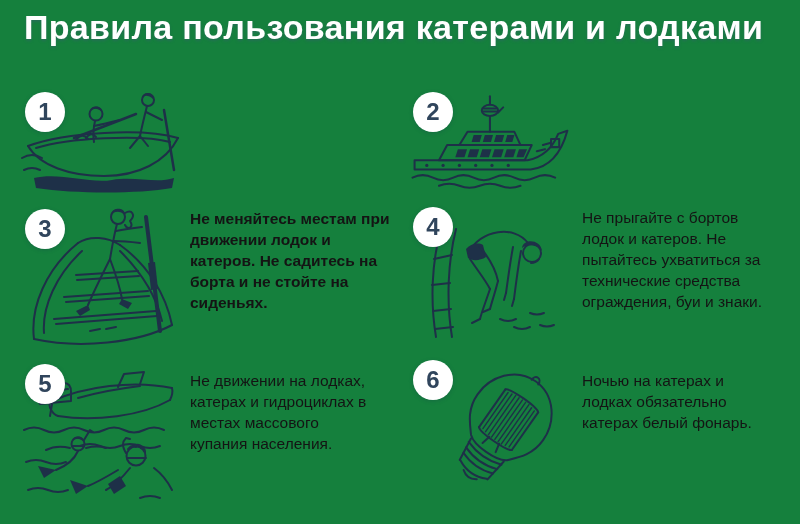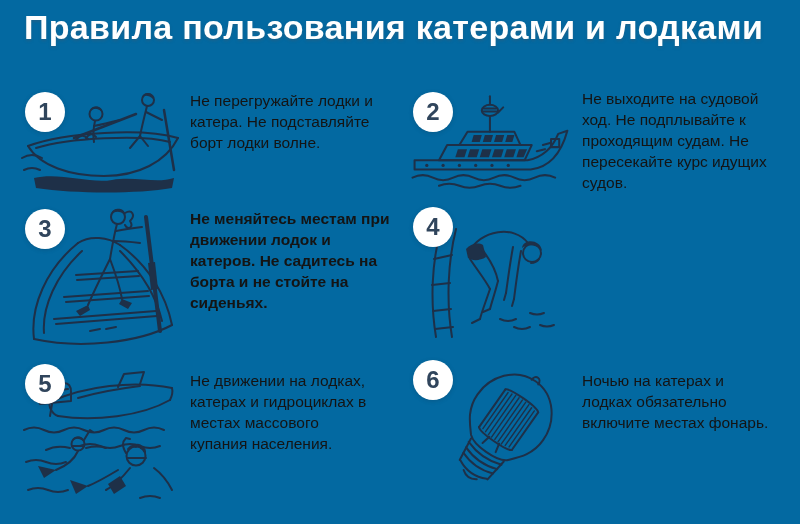--- a/index.html
+++ b/index.html
@@ -1,19 +1,19 @@
 <!DOCTYPE html>
 <html><head>
 <meta charset="utf-8">
 <style>
   html,body{margin:0;padding:0;}
   .poster{
     position:relative;
     width:800px;height:524px;
-    background:#0369a1;
+    background:#15803d;
     font-family:"Liberation Sans", sans-serif;
     overflow:hidden;
   }
   .title{
     position:absolute;left:24px;top:8px;margin:0;
     font-size:34px;font-weight:700;color:#ffffff;
     letter-spacing:0.3px;
     text-shadow:0 2px 3px rgba(55,90,115,0.45);
     white-space:nowrap;
   }
@@ -66,23 +66,20 @@
         <circle cx="128" cy="14" r="6"></circle>
         <path class="f" d="M122,11 C124,5 134,6 133,13 C129,9 125,9 122,11 Z"></path>
         <path d="M127,20 C124,32 122,40 120,50"></path>
         <path d="M126,26 L142,34"></path>
         <path d="M144,24 L154,84" stroke-width="2.5"></path>
         <path d="M120,50 L110,62"></path>
           <path d="M120,50 L128,60"></path>
       </svg>
       <span class="num">1</span>
     </div>
-    <p class="text">Не перегружайте лодки и
-катера. Не подставляйте
-борт лодки волне.</p>
   </article>
 
   <article class="item it2">
     <div class="figure">
       <svg viewBox="0 0 166 108" width="170" height="110">
         <path d="M6,82 L120,82 C138,80 150,66 156,44 L147,47 C141,62 131,70 117,73 L6,73 Z"></path>
         <circle class="f" cx="18" cy="78" r="1.6"></circle>
           <circle class="f" cx="34" cy="78" r="1.6"></circle>
         <circle class="f" cx="50" cy="78" r="1.6"></circle>
           <circle class="f" cx="66" cy="78" r="1.6"></circle>
@@ -107,25 +104,20 @@
         <ellipse cx="80" cy="24" rx="8" ry="5.5"></ellipse>
         <path d="M74,22 L86,22"></path>
           <path d="M73,25 L87,25"></path>
         <path d="M80,18 L80,10"></path>
           <path d="M88,26 L93,21"></path>
         <path d="M4,90 q10,-5 20,0 q10,5 20,0 q10,-5 20,0 q10,5 20,0 q10,-5 20,0 q10,5 20,0 q10,-5 20,0"></path>
         <path d="M30,98 q10,-4 20,0 q10,4 20,0 q10,-4 20,0 q10,4 20,0"></path>
       </svg>
       <span class="num">2</span>
     </div>
-    <p class="text">Не выходите на судовой
-ход. Не подплывайте к
-проходящим судам. Не
-пересекайте курс идущих
-судов.</p>
   </article>
 
   <article class="item it3">
     <div class="figure">
       <svg viewBox="0 0 166 144" width="166" height="144">
         <path d="M14,136 C10,104 26,66 58,40"></path>
         <path d="M152,122 C146,92 128,62 100,42"></path>
         <path d="M58,40 C70,32 88,34 100,42"></path>
         <path d="M14,136 C60,146 118,140 152,122"></path>
         <path d="M24,130 C22,104 36,72 62,48"></path>
@@ -184,20 +176,25 @@
         <path d="M88,80 C85,92 82,100 80,108"></path>
         <path d="M70,118 l-8,4"></path>
           <path d="M80,108 l-7,3"></path>
         <path d="M90,118 q8,4 16,0"></path>
           <path d="M104,126 q8,4 16,0"></path>
         <path d="M120,112 q7,3 14,0"></path>
           <path d="M130,124 q7,3 14,0"></path>
       </svg>
       <span class="num">4</span>
     </div>
+    <p class="text">Не прыгайте с бортов
+лодок и катеров. Не
+пытайтесь ухватиться за
+технические средства
+ограждения, буи и знаки.</p>
   </article>
 
   <article class="item it5">
     <div class="figure">
       <svg viewBox="0 0 166 148" width="166" height="148">
         <path d="M30,44 C64,28 114,22 152,30"></path>
         <path d="M38,58 C74,64 122,58 150,42"></path>
         <path d="M152,30 C153,34 152,38 150,42"></path>
         <path d="M30,44 C28,48 32,56 38,58"></path>
         <path d="M58,40 C82,33 104,30 120,28"></path>
@@ -265,15 +262,15 @@
             <path d="M94,40 L94,86" stroke-width="1.4"></path>
           <path d="M98,41 L98,85" stroke-width="1.4"></path>
           <path d="M74,97 L76,88"></path>
             <path d="M90,97 L88,88"></path>
         </g>
       </svg>
       <span class="num">6</span>
     </div>
     <p class="text">Ночью на катерах и
 лодках обязательно
-включите местах фонарь.</p>
+катерах белый фонарь.</p>
   </article>
 </div>
 
 </body></html>

